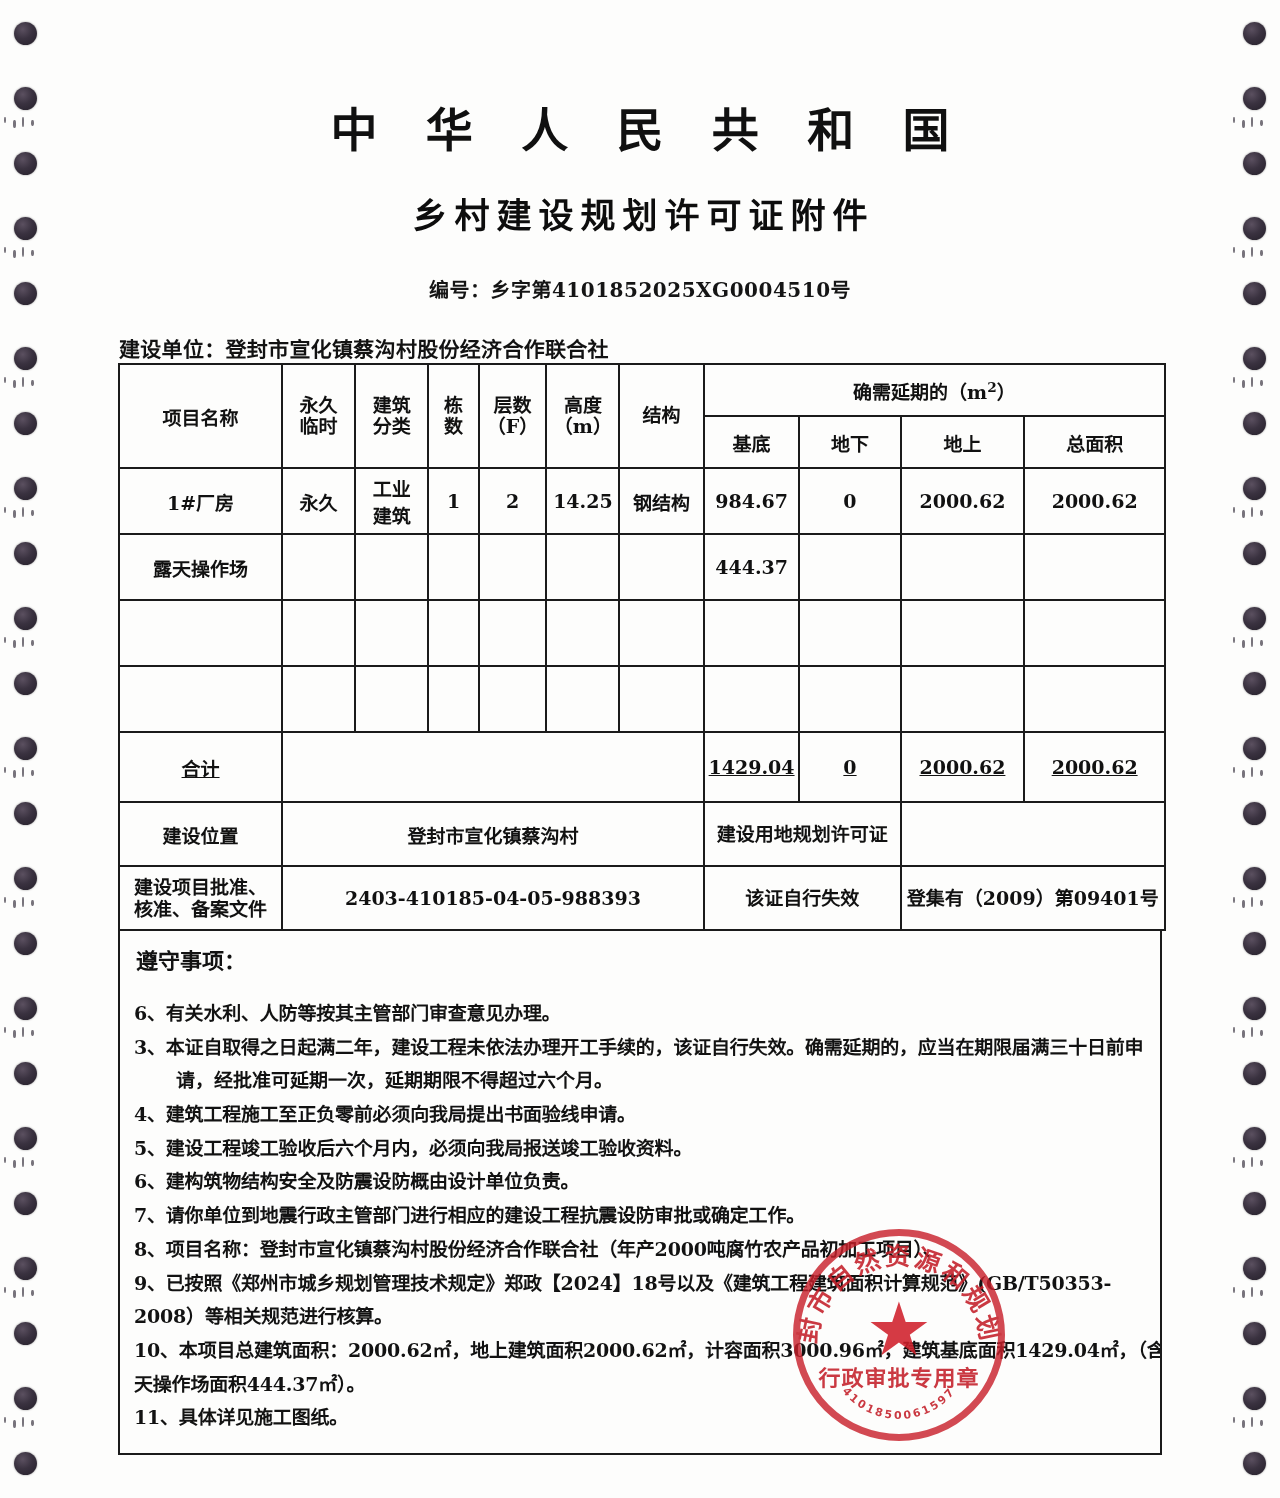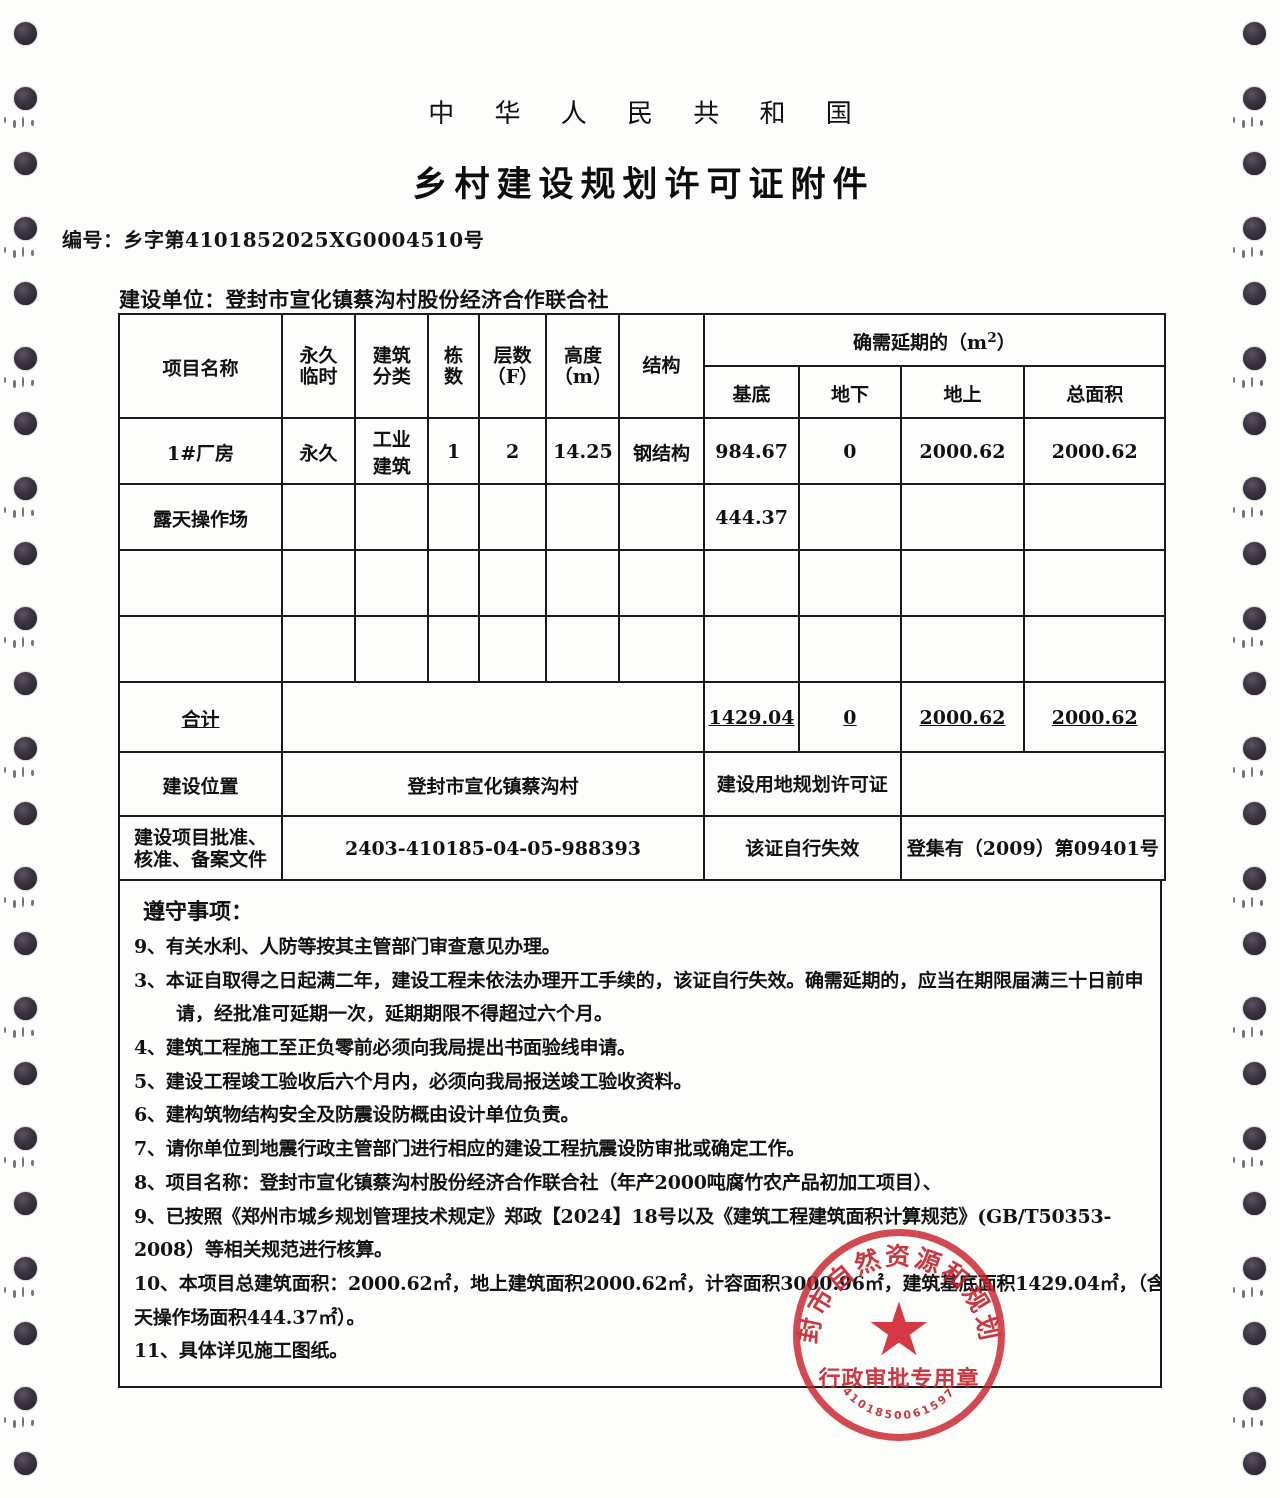--- a/index.html
+++ b/index.html
@@ -48,44 +48,44 @@
     position: absolute;
     left: 62px;
     top: 0;
     width: 1156px;
     height: 1498px;
   }
 
   .doc-title-1 {
     text-align: center;
     font-family: "DejaVu Serif", "Liberation Serif", serif;
-    font-weight: normal;
-    font-size: 26px;
+    font-weight: bold;
+    font-size: 47px;
     letter-spacing: 16px;
     padding-left: 16px;
     color: #101010;
     margin-top: 92px;
   }
   .doc-title-2 {
     text-align: center;
     font-family: "DejaVu Serif", "Liberation Serif", serif;
     font-weight: bold;
     font-size: 35px;
     letter-spacing: 7px;
     padding-left: 7px;
     color: #0d0d0d;
     margin-top: 26px;
   }
   .doc-serial {
-    text-align: left;
+    text-align: center;
     font-family: "DejaVu Serif", "Liberation Serif", serif;
     font-weight: bold;
     font-size: 20px;
     color: #151515;
-    margin-top: 18px;
+    margin-top: 36px;
     letter-spacing: .5px;
   }
 
   .field-line {
     font-family: "DejaVu Serif", "Liberation Serif", serif;
     font-weight: bold;
     font-size: 21px;
     color: #121212;
     margin: 0 0 0 57px;
     letter-spacing: .3px;
@@ -131,22 +131,22 @@
     box-sizing: border-box;
     padding: 12px 0 14px 0;
     font-family: "DejaVu Serif", "Liberation Serif", serif;
     color: #121212;
     position: relative;
     overflow: hidden;
   }
   .terms-title {
     font-size: 22px;
     font-weight: bold;
-    padding-left: 23px;
-    margin-bottom: 9px;
+    padding-left: 16px;
+    margin-bottom: 26px;
   }
   .term-item {
     font-size: 19px;
     font-weight: bold;
     padding: 0 4px 0 14px;
     margin-bottom: 9px;
     line-height: 1.3;
     white-space: nowrap;
     letter-spacing: -.2px;
   }
@@ -491,21 +491,21 @@
           <td class="info-row left-pad" colspan="6">2403-410185-04-05-988393</td>
           <td class="info-row info-label" colspan="2">该证自行失效</td>
           <td class="info-row info-label" colspan="2">登集有（2009）第09401号</td>
         </tr>
       </tbody>
     </table>
 
     <div class="terms-box">
       <div class="terms-title">遵守事项：</div>
 
-      <div class="term-item">9、有关水利、人防等按其主管部门审查意见办理。</div>
+      <div class="term-item">6、有关水利、人防等按其主管部门审查意见办理。</div>
       <div class="term-item">3、本证自取得之日起满二年，建设工程未依法办理开工手续的，该证自行失效。确需延期的，应当在期限届满三十日前申</div>
       <div class="term-cont">请，经批准可延期一次，延期期限不得超过六个月。</div>
       <div class="term-item">4、建筑工程施工至正负零前必须向我局提出书面验线申请。</div>
       <div class="term-item">5、建设工程竣工验收后六个月内，必须向我局报送竣工验收资料。</div>
       <div class="term-item">6、建构筑物结构安全及防震设防概由设计单位负责。</div>
       <div class="term-item">7、请你单位到地震行政主管部门进行相应的建设工程抗震设防审批或确定工作。</div>
       <div class="term-item">8、项目名称：登封市宣化镇蔡沟村股份经济合作联合社（年产2000吨腐竹农产品初加工项目）、</div>
       <div class="term-item">9、已按照《郑州市城乡规划管理技术规定》郑政【2024】18号以及《建筑工程建筑面积计算规范》(GB/T50353-</div>
       <div class="term-item">2008）等相关规范进行核算。</div>
       <div class="term-item">10、本项目总建筑面积：2000.62㎡，地上建筑面积2000.62㎡，计容面积3000.96㎡，建筑基底面积1429.04㎡，（含露</div>

